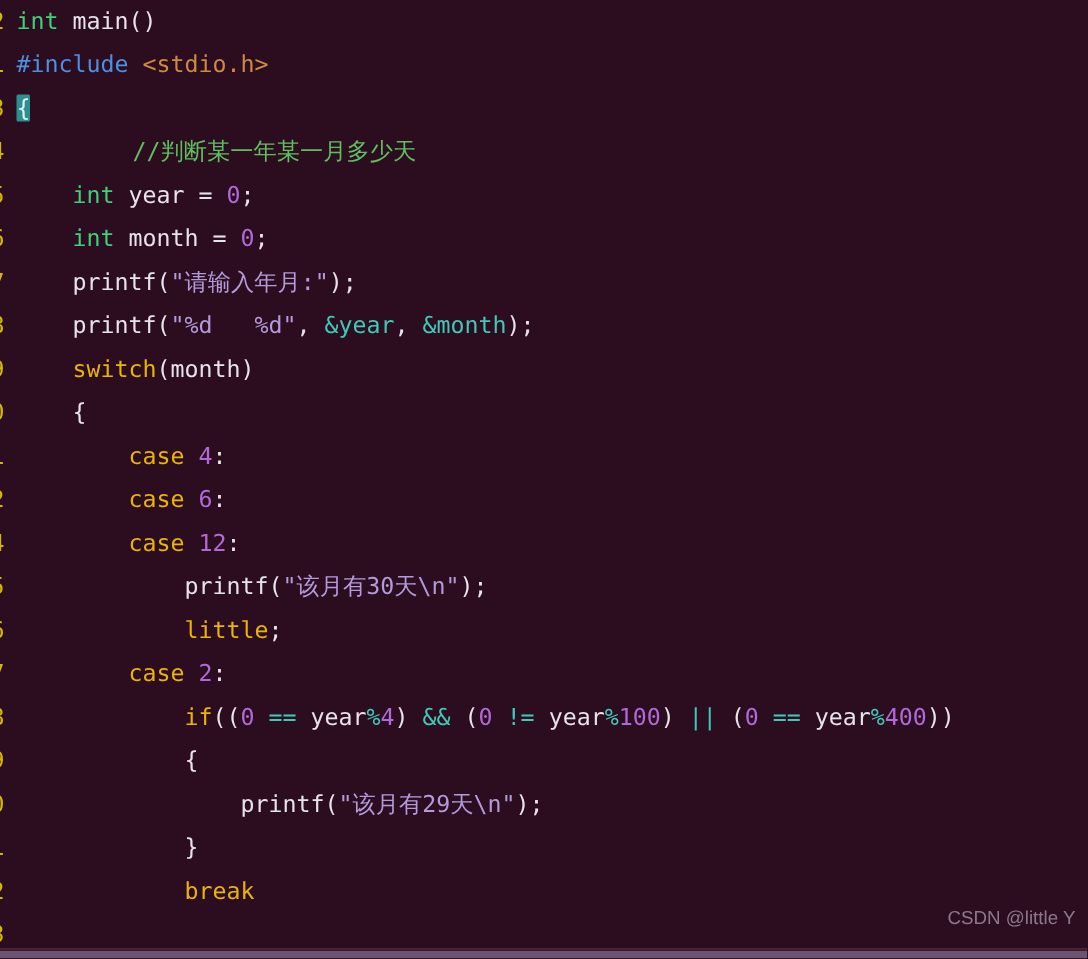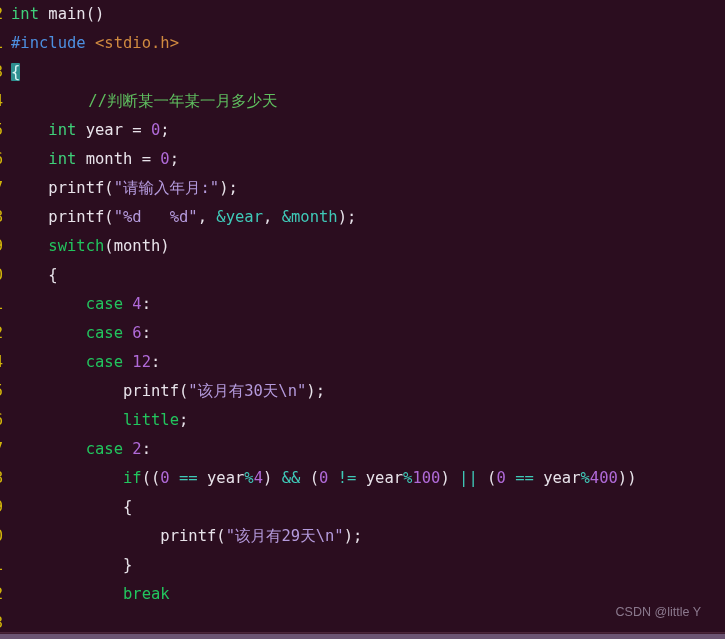--- a/index.html
+++ b/index.html
@@ -47,21 +47,21 @@
     flex: 1 1 auto;
     white-space: pre;
     color: #e8e3ea;
   }
 
   
   .t-pre      { color: #4d8fe0; }            
   .t-header   { color: #d08a40; }            
   .t-type     { color: #3fd07a; }            
   .t-comment  { color: #5fbf5f; margin-left: 40px; }            
-  .t-kw       { color: #22c55e; margin-top: 20px; }            
+  .t-kw       { color: #eab308; margin-top: 20px; }            
   .t-str      { color: #b49adc; }            
   .t-num      { color: #b06ad8; }            
   .t-ident    { color: #e8e3ea; }            
   .t-var      { color: #3fc9b8; margin-top: 16px; }            
   .t-op       { color: #3fc9b8; }            
   .t-punct    { color: #e8e3ea; }
   .t-fn       { color: #e8e3ea; }            
 
   
   .bracket-match {
@@ -86,21 +86,21 @@
     left: 0;
     top: 1px;
     height: 5px;
     width: 100%;
     background: #6b5472;
   }
 
   
   #watermark {
     position: absolute;
-    right: 24px;
+    right: 8px;
     bottom: 12px;
     color: #9b8ba0;
     font-family: "Liberation Sans", sans-serif;
     font-size: 12.5px;
     opacity: 0.85;
     user-select: none;
     pointer-events: none;
   }
 </style>
 </head>

